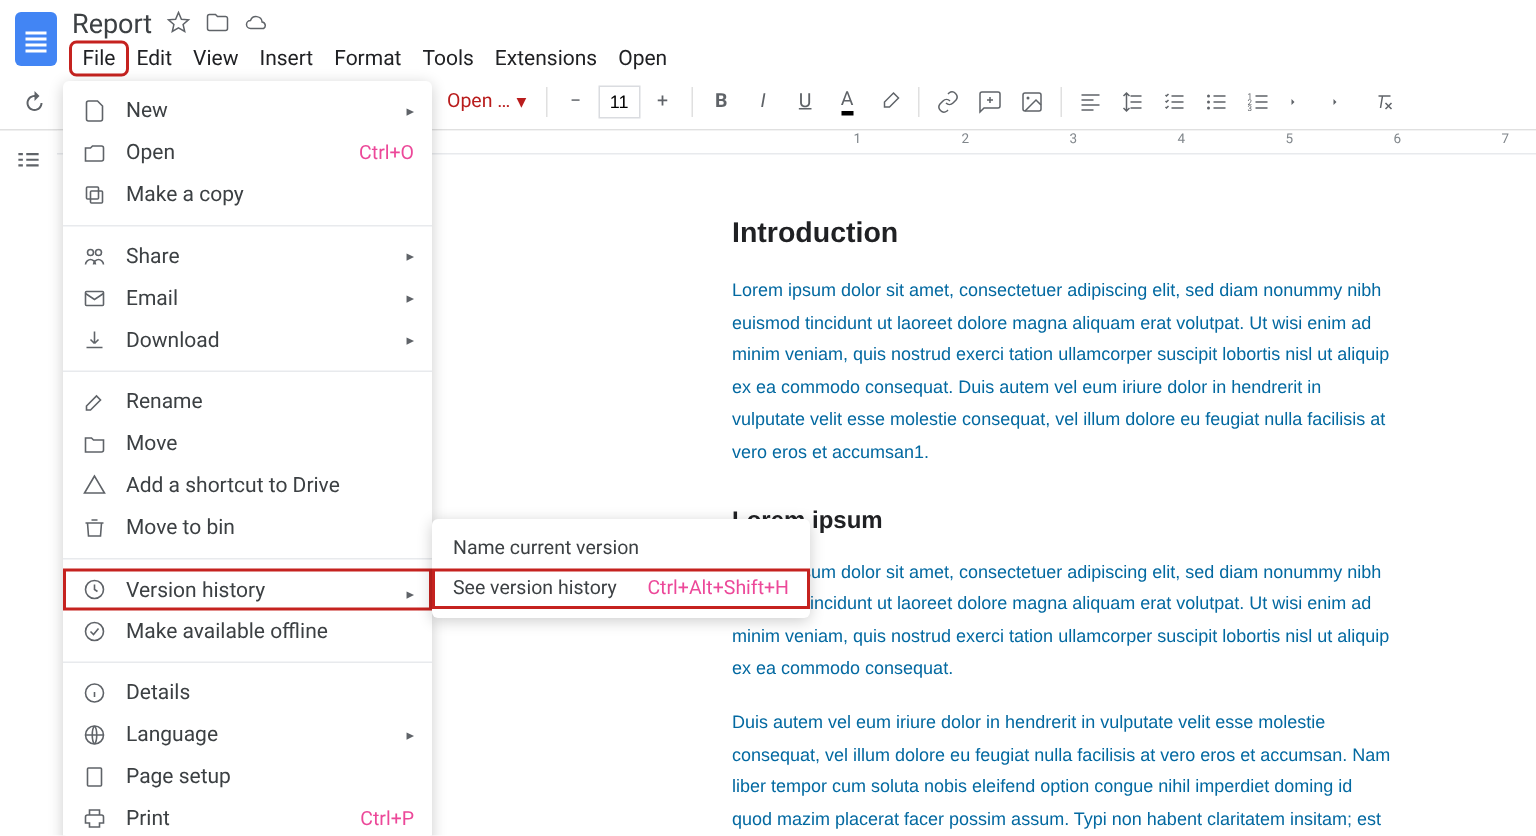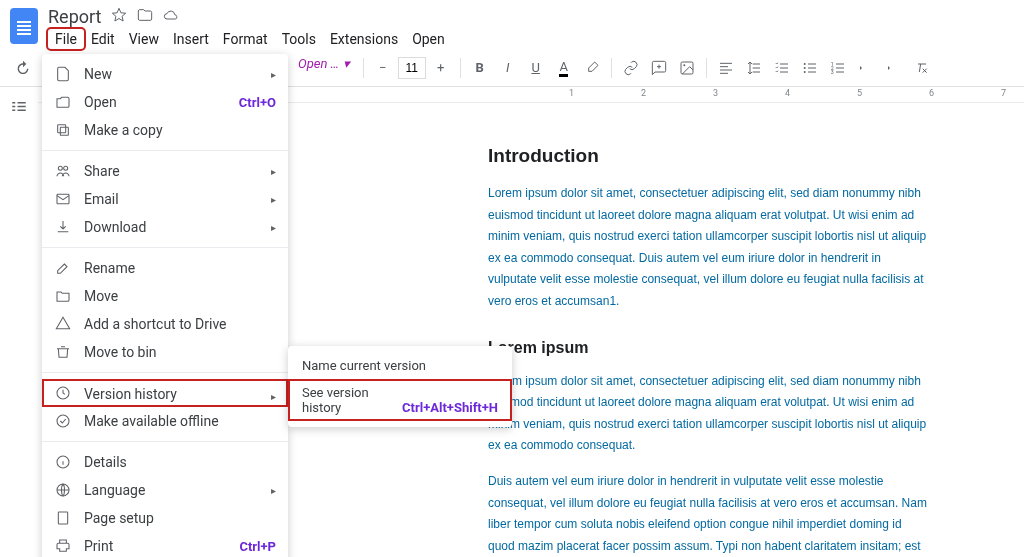--- a/index.html
+++ b/index.html
@@ -12,44 +12,44 @@
 .doc-title { font-size: 18px; color: #3c4043; }
 .title-icons { display: flex; gap: 10px; color: #5f6368; }
 .title-icons svg { width: 16px; height: 16px; }
 .menubar { display: flex; gap: 0; margin-top: 2px; }
 .menubar-item { padding: 2px 7px; font-size: 14px; color: #202124; cursor: pointer; border-radius: 3px; }
 .menubar-item.active { outline: 2px solid #c5221f; outline-offset: 0; }
 .toolbar-row { display: flex; align-items: center; padding: 4px 10px; gap: 2px; border-bottom: 1px solid #e0e0e0; height: 38px; }
 .tb-btn { width: 26px; height: 26px; display: inline-flex; align-items: center; justify-content: center; border-radius: 4px; color: #5f6368; cursor: pointer; }
 .tb-sep { width: 1px; height: 20px; background: #e0e0e0; margin: 0 4px; }
 .tb-undo-area { display: flex; align-items: center; gap: 2px; }
-.tb-dropdown { display: flex; align-items: flex-start; gap: 4px; padding: 0 6px; height: 26px; color: #a21caf; border: 1px solid transparent; cursor: pointer; font-style: italic; }
+.tb-dropdown { display: flex; align-items: center; gap: 4px; padding: 0 6px; height: 26px; color: #b91c1c; border: 1px solid transparent; cursor: pointer; }
 .font-size-box { display: flex; align-items: center; }
 .font-size-input { width: 28px; height: 22px; border: 1px solid #dadce0; text-align: center; font-size: 12px; margin: 0 2px; }
 .toolbar-hidden-left { visibility: hidden; }
 .main-area { display: flex; height: calc(100% - 90px); }
 .left-gutter { width: 38px; display: flex; flex-direction: column; align-items: center; padding-top: 8px; color: #5f6368; }
 .editor-wrap { flex: 1; position: relative; overflow: hidden; }
 .ruler { height: 16px; border-bottom: 1px solid #e8eaed; position: relative; background: #fff; color: #80868b; font-size: 9px; overflow: hidden; }
 .ruler-inner { position: absolute; left: 390px; top: 0; display: flex; }
 .ruler-tick { width: 72px; position: relative; }
 .ruler-tick::before { content: attr(data-num); position: absolute; left: -3px; top: 1px; }
 .page { margin: 12px 0 0 390px; width: 560px; background: #fff; padding: 30px 60px; }
 .page h2 { font-size: 19px; font-weight: 700; margin-bottom: 16px; font-family: Arial, sans-serif; }
 .page h3 { font-size: 16px; font-weight: 700; margin: 26px 0 14px; font-family: Arial, sans-serif; }
 .page p { font-size: 12px; line-height: 1.8; color: #0369a1; margin-bottom: 14px; font-family: Arial, sans-serif; }
 .dropdown-menu { position: absolute; left: 42px; top: 54px; width: 246px; background: #fff; border-radius: 4px; box-shadow: 0 2px 10px rgba(0,0,0,0.2); padding: 6px 0; z-index: 100; }
 .menu-item { display: flex; align-items: center; padding: 5px 12px; font-size: 14px; color: #3c4043; cursor: pointer; position: relative; min-height: 26px; }
 .menu-item.highlighted { outline: 2px solid #c5221f; outline-offset: -2px; align-items: flex-end; }
 .menu-icon { width: 18px; height: 18px; margin-right: 12px; color: #5f6368; flex-shrink: 0; display: flex; align-items: center; justify-content: center; }
 .menu-label { flex: 1; }
-.menu-shortcut { font-size: 13px; color: #6d28d9; font-weight: bold; }
+.menu-shortcut { font-size: 13px; color: #ec4899; }
 .menu-arrow { color: #5f6368; font-size: 10px; }
 .menu-divider { height: 1px; background: #e8eaed; margin: 6px 0; }
-.submenu { position: absolute; left: 288px; top: 346px; width: 224px; background: #fff; border-radius: 4px; box-shadow: 0 2px 10px rgba(0,0,0,0.2); padding: 6px 0; z-index: 101; }
+.submenu { position: absolute; left: 288px; top: 346px; width: 252px; background: #fff; border-radius: 4px; box-shadow: 0 2px 10px rgba(0,0,0,0.2); padding: 6px 0; z-index: 101; }
 .submenu .menu-item { padding: 6px 14px; font-size: 13px; }
 .submenu .menu-item.highlighted { outline: 2px solid #c5221f; outline-offset: -2px; }
 svg { fill: currentColor; }
 .ruler-vert { position: absolute; left: 30px; top: 108px; bottom: 0; width: 14px; border-right: 1px solid #e8eaed; background: #fff; }
 </style>
 </head>
 <body>
 
 <div class="header">
   <div class="docs-icon"></div>

